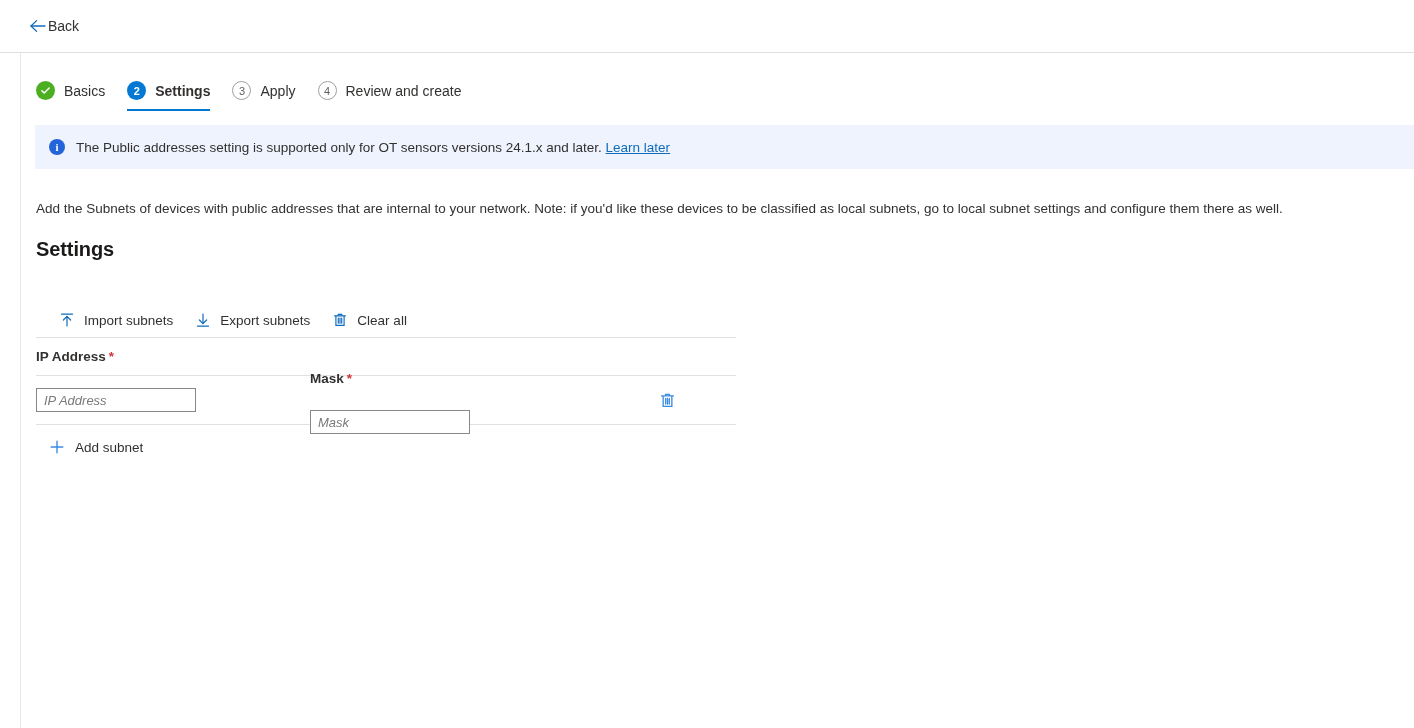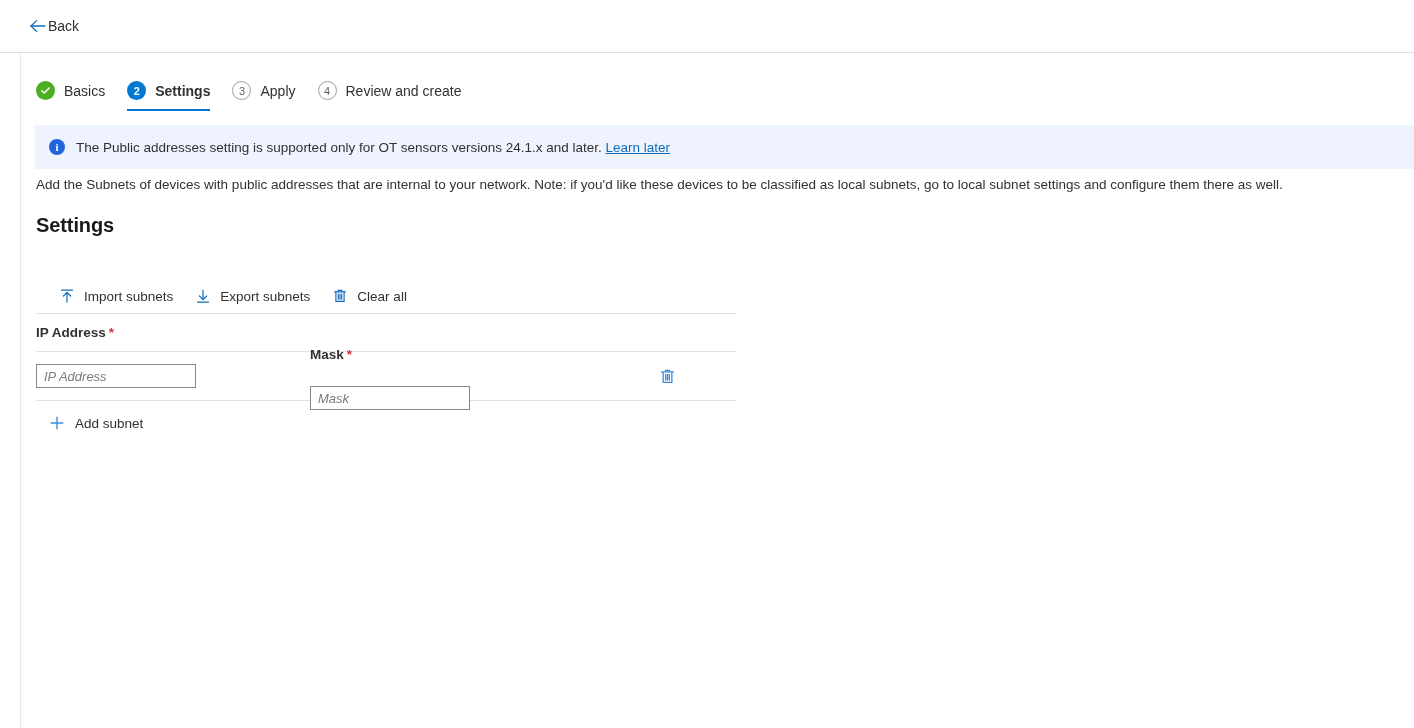--- a/index.html
+++ b/index.html
@@ -116,21 +116,21 @@
   .info-link {
     color: #0f6cbd;
     text-decoration: underline;
     cursor: pointer;
   }
 
   
   .desc {
     font-size: 13.5px;
     color: #323130;
-    padding: 8px 0 0 15px;
+    padding: 32px 0 0 15px;
   }
 
   
   .section-title {
     font-size: 20px;
     font-weight: 600;
     color: #1b1a19;
     padding: 22px 0 0 15px;
     letter-spacing: -0.1px;
   }

